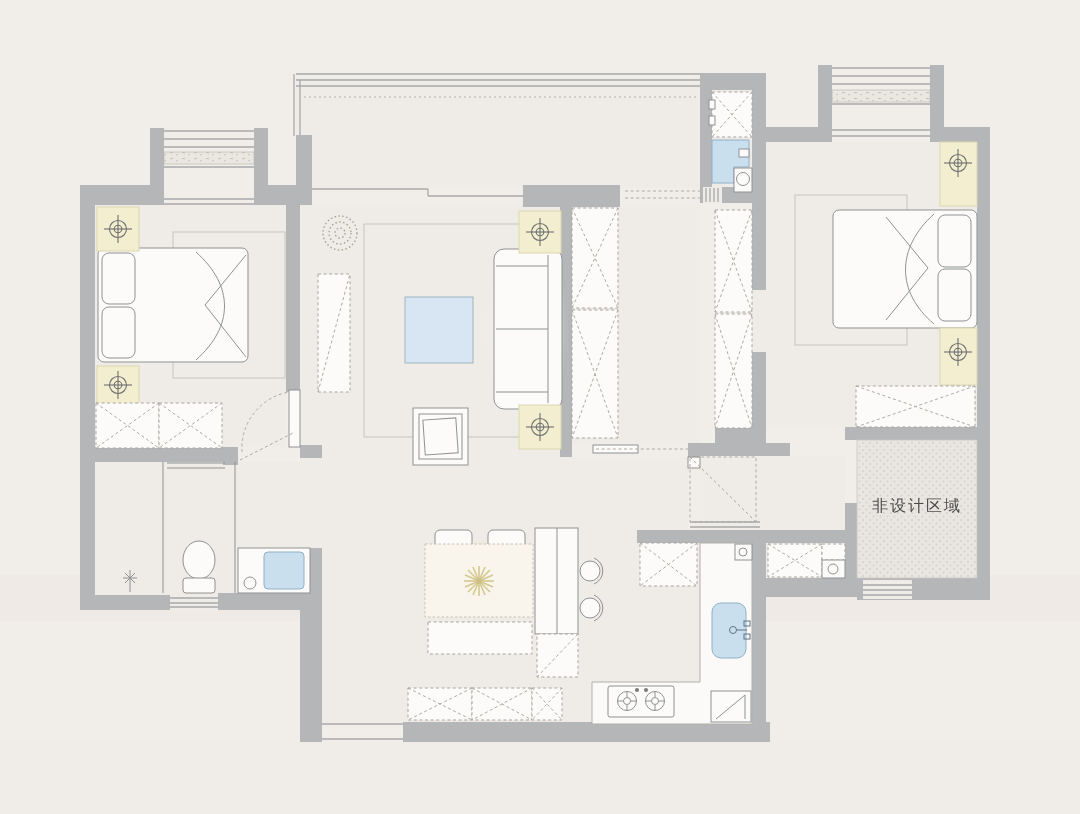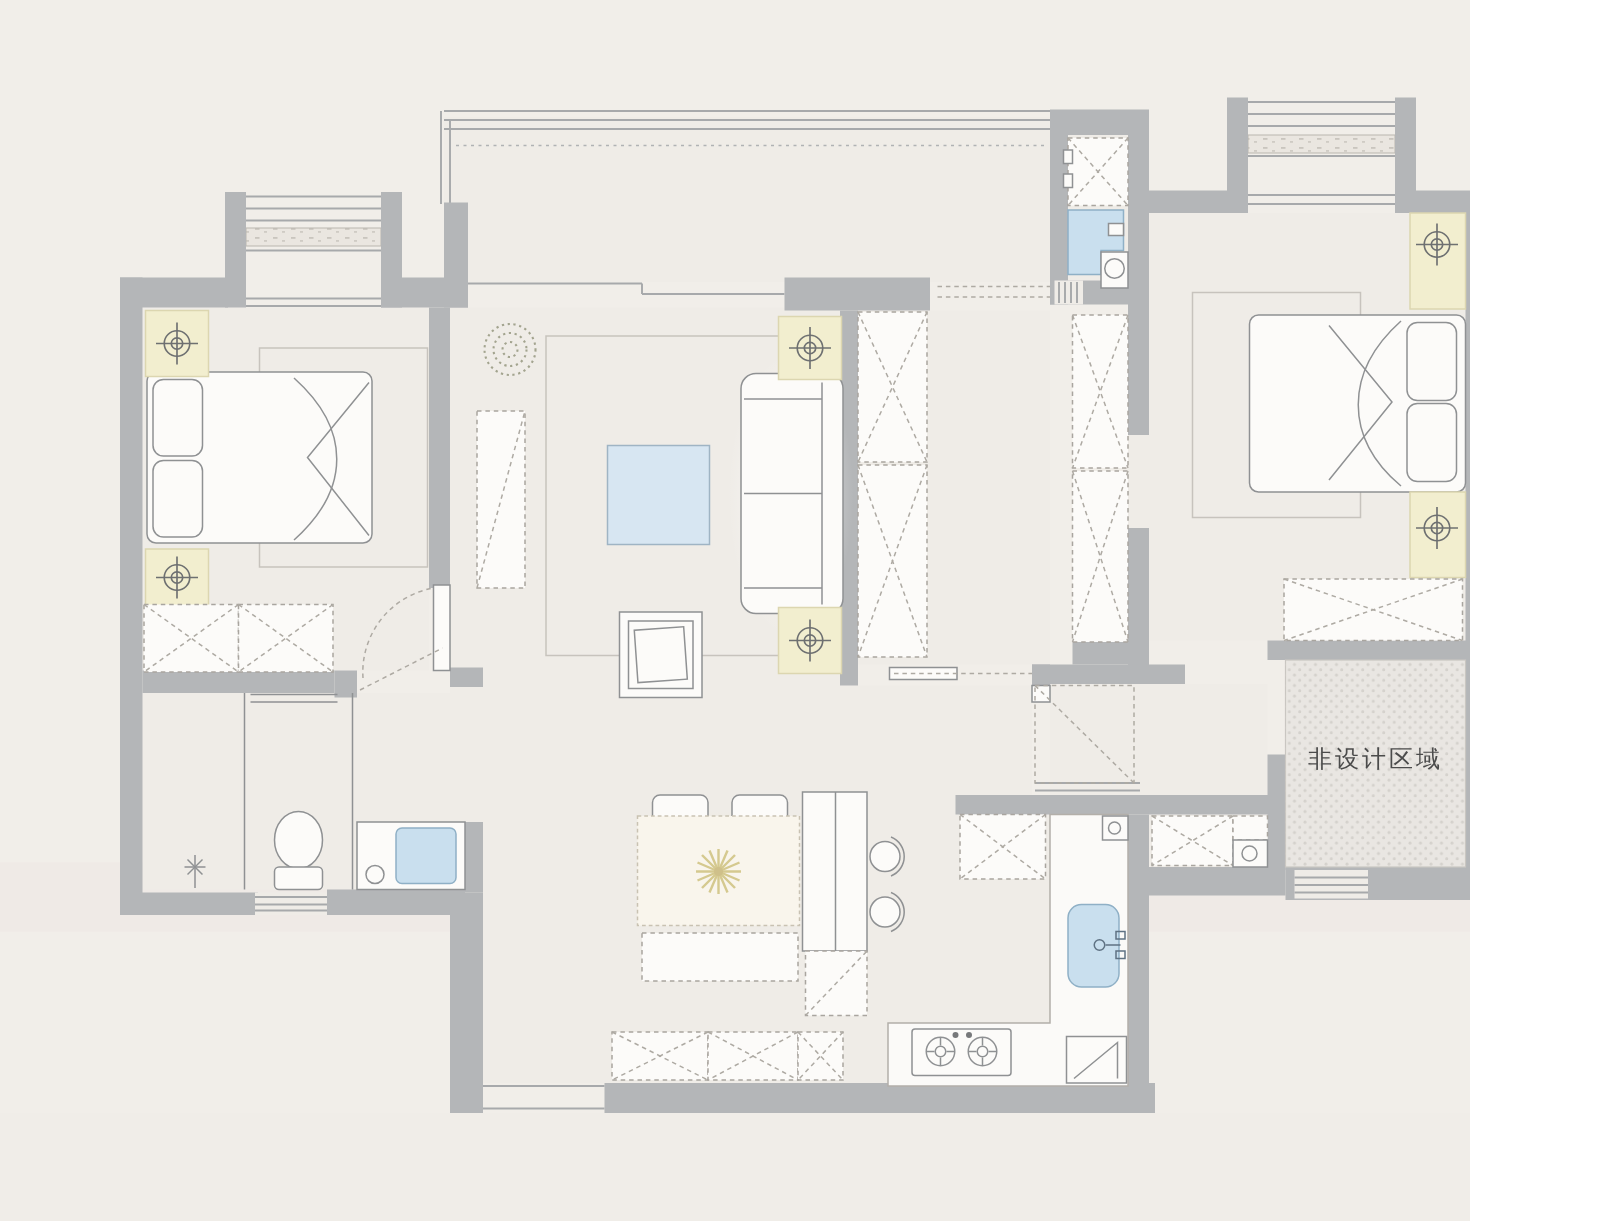--- a/index.html
+++ b/index.html
@@ -1,19 +1,19 @@
 <!DOCTYPE html>
 <html style="--background: #f1eee9; --floor: #efece7; --wall: #b4b6b8; --line: #8f9193; --line-light: #c7c3bd; --window-line: #a7a9ab; --furniture-fill: #fcfbf9; --accent-blue: #c9dfee; --accent-blue-stroke: #8fb0c6; --lamp-yellow: #f2eecf; --lamp-stroke: #6e7071; --hatch-floor: #e9e6e2; --hatch-dot: #d4d1cc; --plant-green: #a3a48f; --flower-yellow: #d5c98f;"><head>
 <meta charset="utf-8">
 <title>Floor Plan</title>
 <style>
   html,body{margin:0;padding:0;}
   .plan-root{
     position:relative;
-    width:980px;height:814px;
+    width:1080px;height:814px;
     background:var(--background,#f1eee9);
     font-family:"DejaVu Sans",sans-serif;
     overflow:hidden;
   }
   svg{position:absolute;left:0;top:0;}
   .wall{fill:var(--wall,#b4b6b8);}
   .floor{fill:var(--floor,#efece7);}
   .gap{fill:var(--floor,#efece7);}
   .thin{stroke:var(--line,#8f9193);stroke-width:1;fill:none;}
   .soft{stroke:var(--line-light,#c3bfb8);stroke-width:1;fill:none;}

